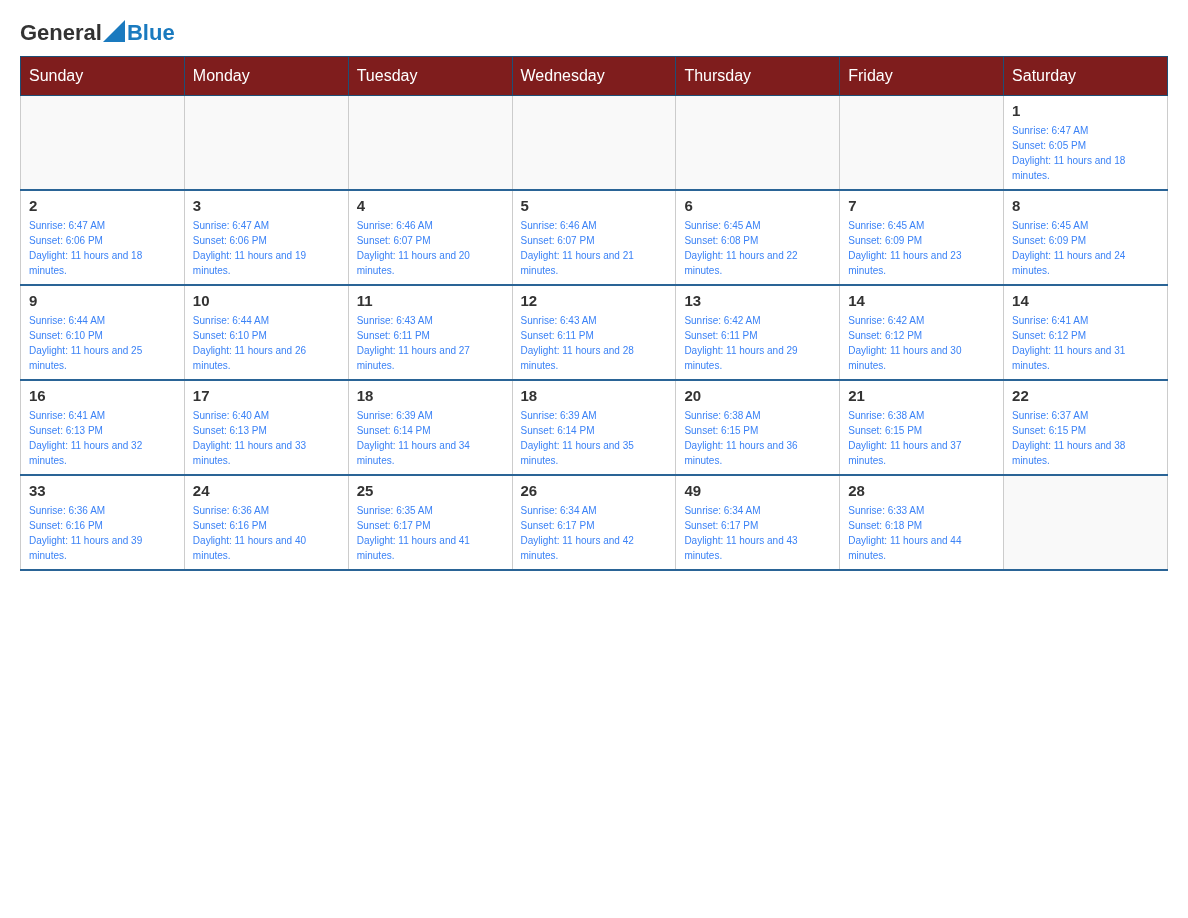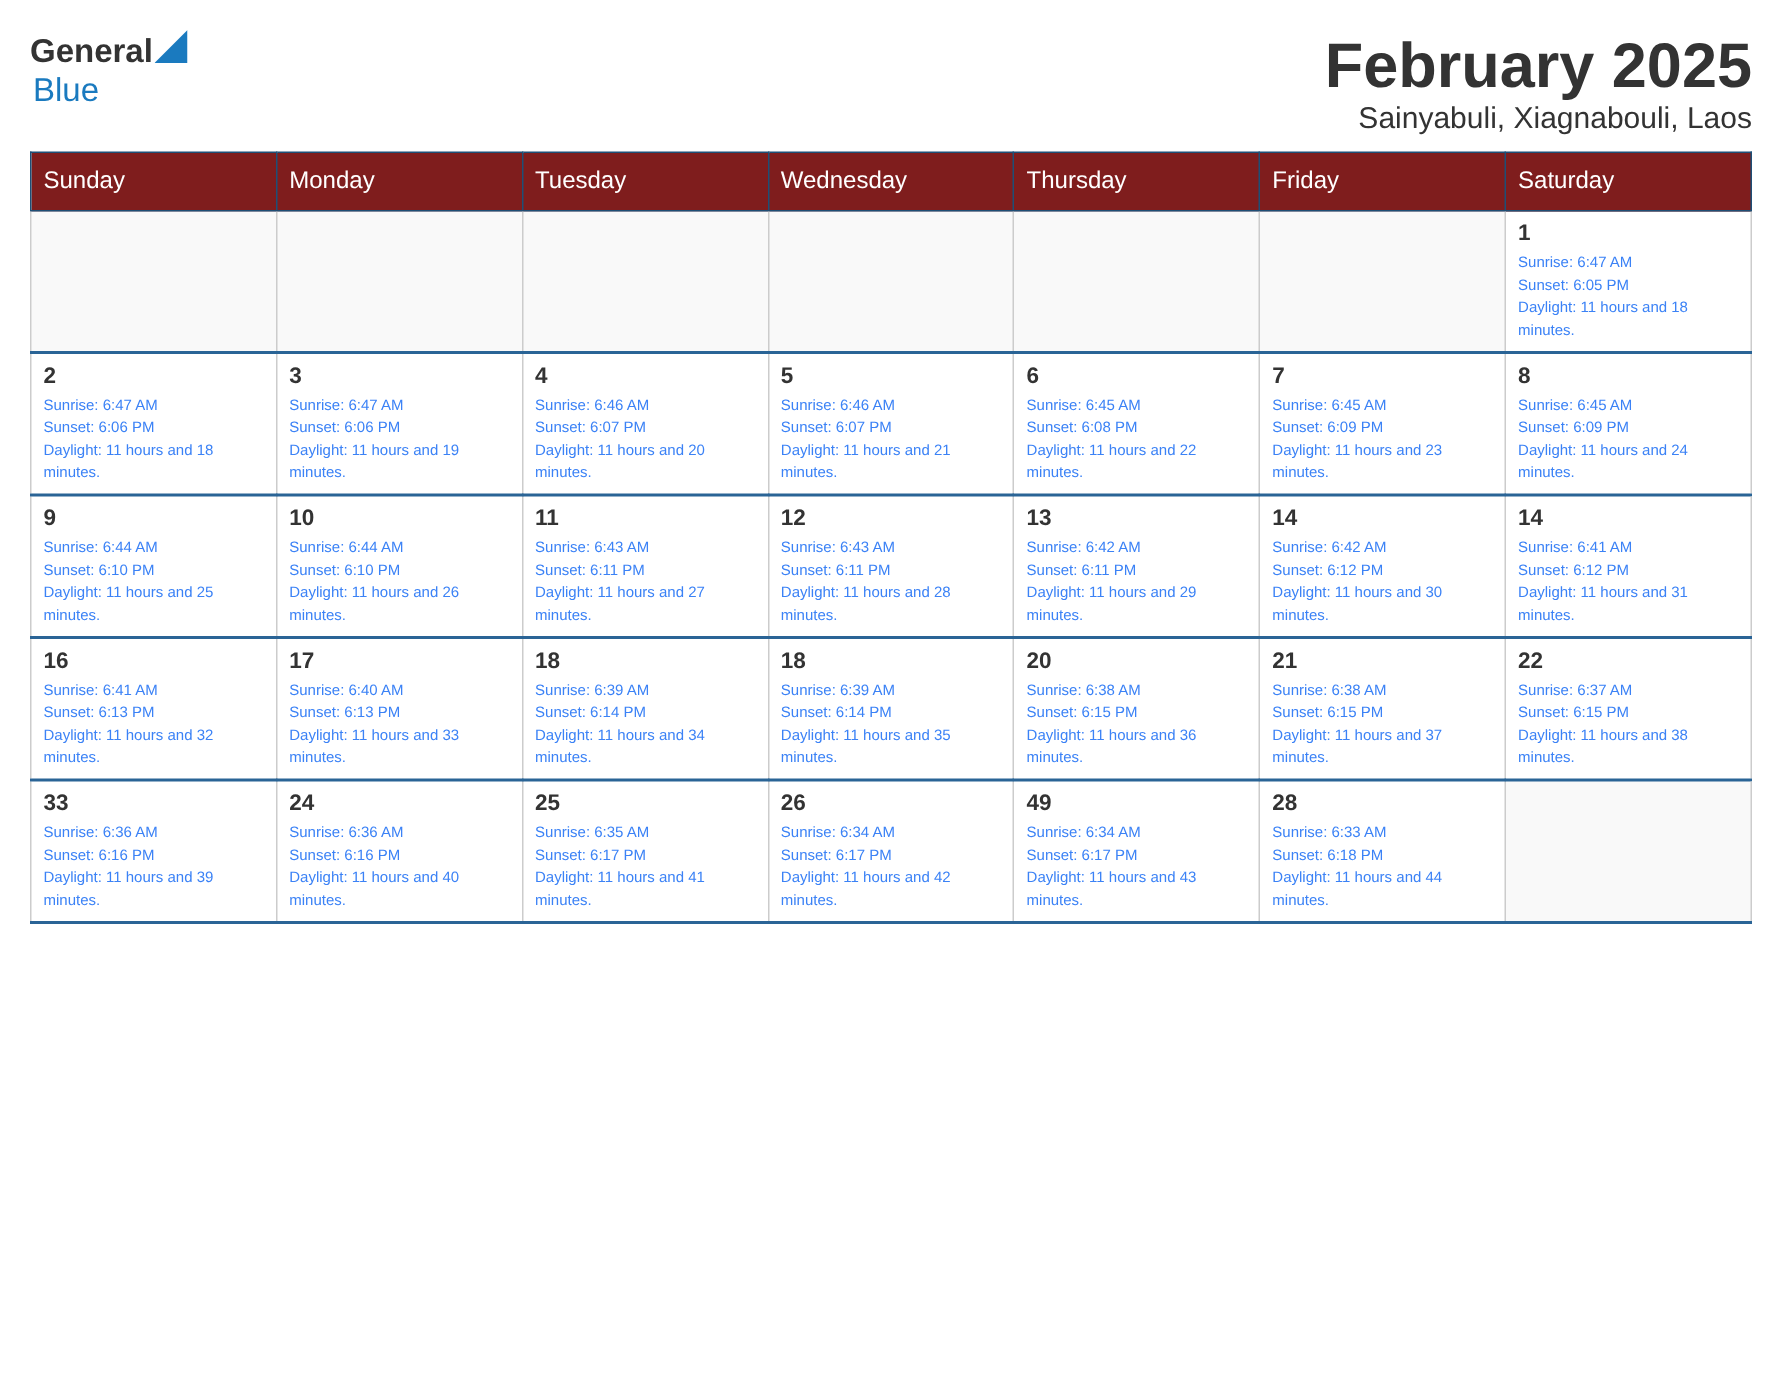--- a/index.html
+++ b/index.html
@@ -65,52 +65,48 @@
     .day-info {
       font-size: 10px;
       color: #3b82f6;
       line-height: 1.5;
     }
     .empty-cell {
       background: #f9f9f9;
     }
     .logo-wrapper {
       display: flex;
-      flex-direction: column;
+      flex-direction: row;
       align-items: flex-start;
     }
     .logo-line1 {
       display: flex;
       align-items: center;
     }
     .logo-line2 {
       color: #1a7abf;
       font-size: 22px;
-      font-weight: normal;
+      font-weight: bold;
       margin-left: 2px;
     }
   </style>
 </head>
 <body>
 
 <div class="header">
   <div class="logo-wrapper">
     <div class="logo-line1">
       <span class="logo-general" style="font-size:22px;font-weight:bold;color:#333;">General</span>
       <span style="display:inline-block;position:relative;top:0px;margin-left:1px;">
         <svg width="22" height="22" viewBox="0 0 22 22">
           <polygon points="0,22 22,0 22,22" fill="#1a7abf"></polygon>
         </svg>
       </span>
     </div>
     <div class="logo-line2">Blue</div>
-  </div>
-  <div class="title-block">
-    <h1>February 2025</h1>
-    <h2>Sainyabuli, Xiagnabouli, Laos</h2>
   </div>
 </div>
 
 <table class="calendar">
   <thead>
     <tr>
       <th>Sunday</th>
       <th>Monday</th>
       <th>Tuesday</th>
       <th>Wednesday</th>

